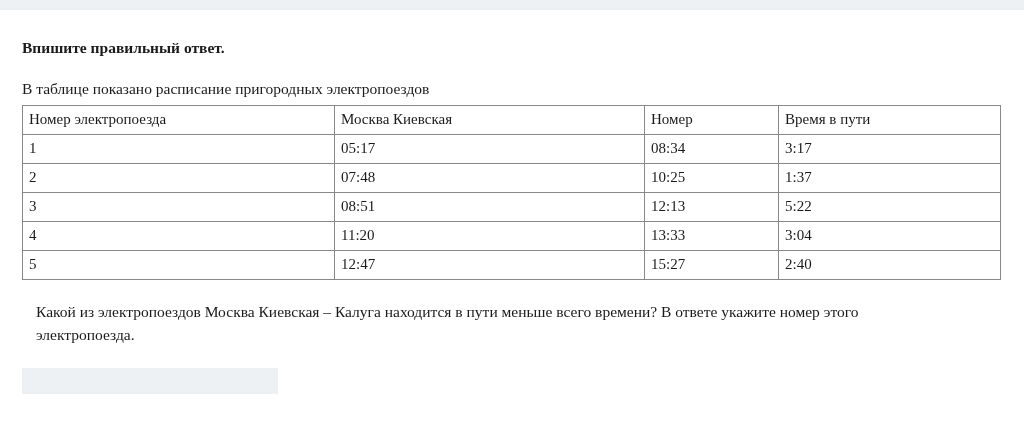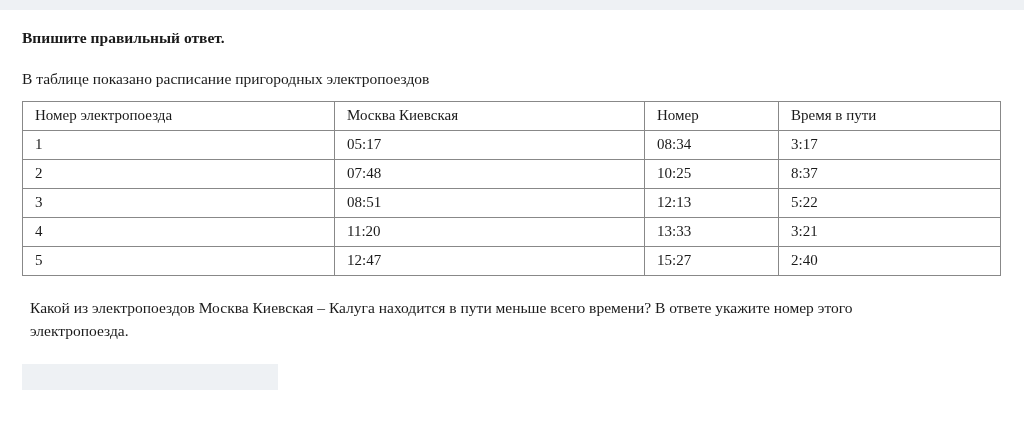--- a/index.html
+++ b/index.html
@@ -17,67 +17,67 @@
   }
   .top-strip {
     position: absolute;
     top: 0; left: 0;
     width: 1024px;
     height: 10px;
     background: #eef1f4;
   }
   .page {
     position: absolute;
-    top: 10px; left: 0;
+    top: 20px; left: 0;
     width: 928px;
   }
   .content {
     padding: 18px 22px 0 22px;
   }
   .heading {
     font-weight: bold;
     font-size: 15.5px;
     line-height: 1.3;
     margin: 0 0 20px 0;
   }
   .intro {
     font-size: 15.5px;
     line-height: 1.45;
-    margin: 0 0 10px 0;
+    margin: 0 0 4px 0;
   }
   .intro-line {
     display: block;
   }
   table.schedule {
     border-collapse: collapse;
     width: 978px;
     table-layout: fixed;
     font-size: 15px;
   }
   table.schedule td, table.schedule th {
     border: 1px solid #888888;
-    padding: 3px 12px;
+    padding: 3px 6px;
     text-align: left;
     font-weight: normal;
     vertical-align: middle;
     height: 22px;
     white-space: nowrap;
     overflow: hidden;
   }
   table.schedule tr.head-row td {
     border-bottom-width: 1px;
   }
   col.c0 { width: 312px; }
   col.c1 { width: 310px; }
   col.c2 { width: 134px; }
   col.c3 { width: 222px; }
   .question {
     font-size: 15.5px;
     line-height: 1.5;
-    margin: 20px 0 0 8px;
+    margin: 20px 0 0 14px;
     max-width: 982px;
   }
   .answer-box {
     margin-top: 22px;
     width: 256px;
     height: 26px;
     background: #eef1f4;
     border: none;
     outline: none;
     box-sizing: border-box;
@@ -114,33 +114,33 @@
         <tr>
           <td>1</td>
           <td>05:17</td>
           <td>08:34</td>
           <td>3:17</td>
         </tr>
         <tr>
           <td>2</td>
           <td>07:48</td>
           <td>10:25</td>
-          <td>8:37</td>
+          <td>1:37</td>
         </tr>
         <tr>
           <td>3</td>
           <td>08:51</td>
           <td>12:13</td>
           <td>5:22</td>
         </tr>
         <tr>
           <td>4</td>
           <td>11:20</td>
           <td>13:33</td>
-          <td>3:21</td>
+          <td>3:04</td>
         </tr>
         <tr>
           <td>5</td>
           <td>12:47</td>
           <td>15:27</td>
           <td>2:40</td>
         </tr>
       </tbody>
     </table>
 

